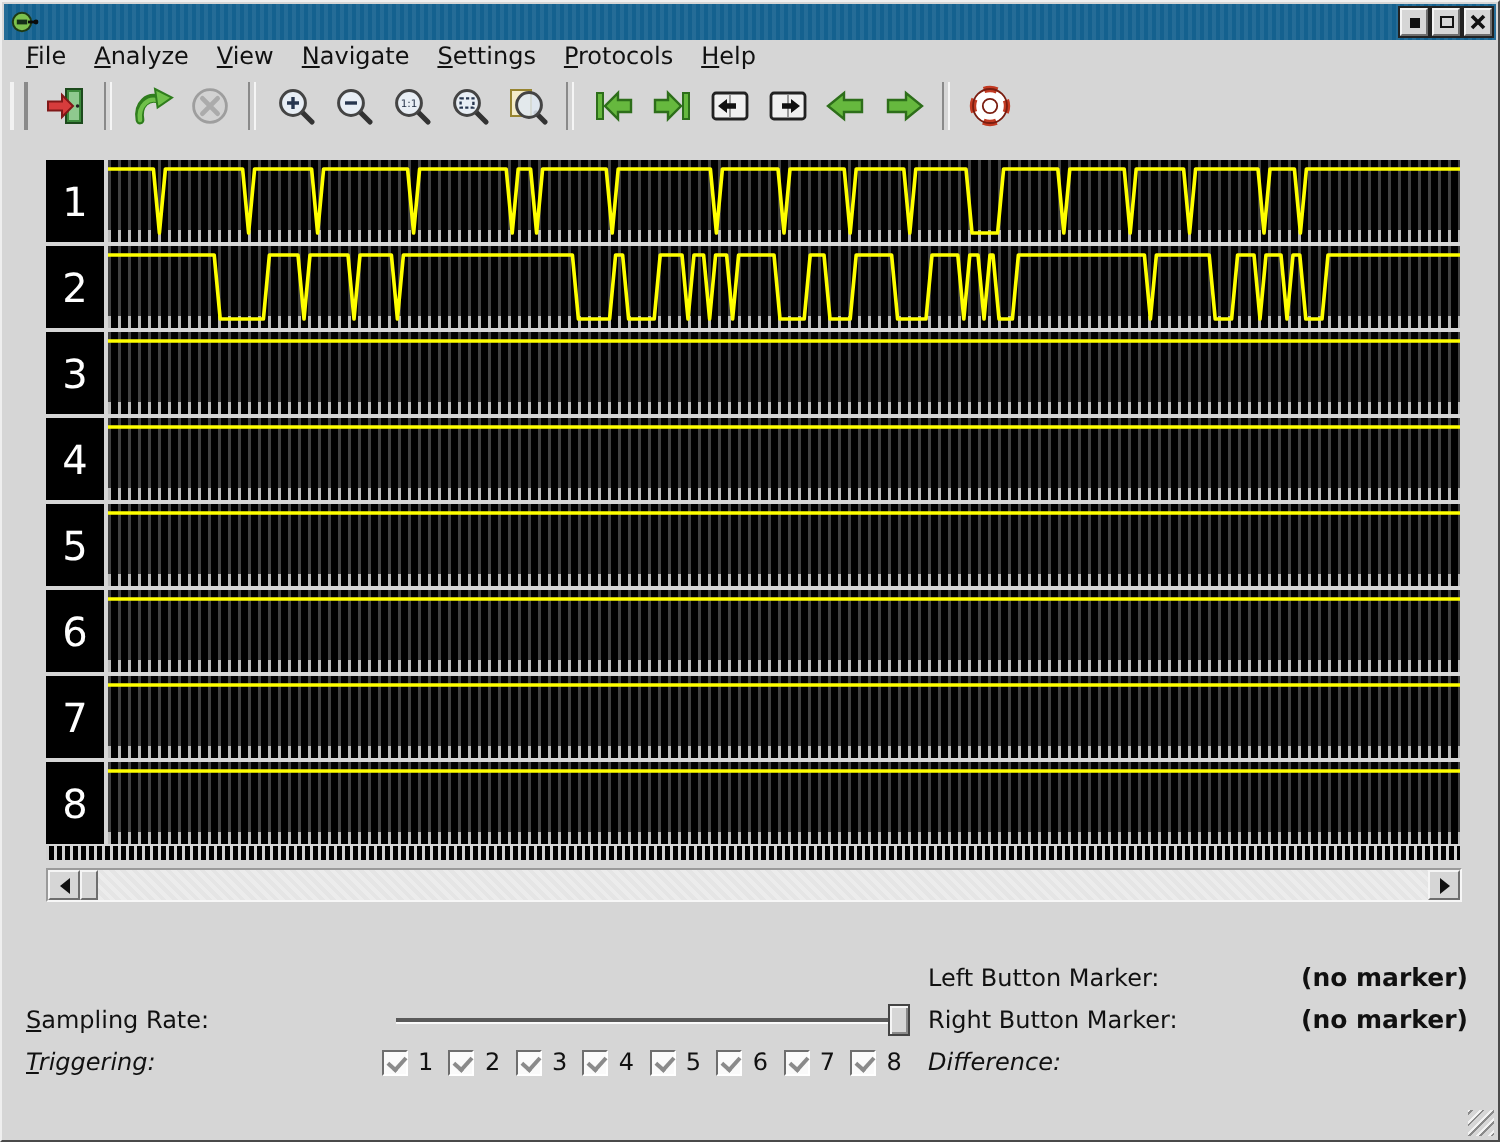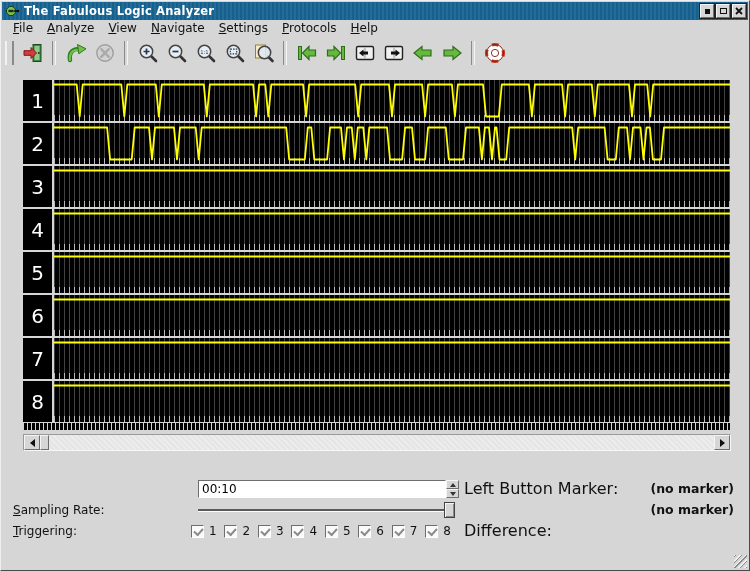--- a/index.html
+++ b/index.html
@@ -44,23 +44,23 @@
   .sb-btn{position:absolute;top:0;width:16px;height:15px;background:#d6d6d6;border:1px solid;
     border-color:#f5f5f5 #6e6e6e #6e6e6e #f5f5f5;box-sizing:border-box;display:flex;align-items:center;justify-content:center;}
   .sb-left{left:0;} .sb-right{right:0;}
   .tri-l{width:0;height:0;border:4px solid transparent;border-right:5px solid #111;margin-left:-4px;}
   .tri-r{width:0;height:0;border:4px solid transparent;border-left:5px solid #111;margin-right:-4px;}
   .sb-thumb{position:absolute;left:16px;top:0;width:9px;height:15px;background:#d6d6d6;border:1px solid;
     border-color:#f5f5f5 #6e6e6e #6e6e6e #f5f5f5;box-sizing:border-box;}
   
   .ctl-label{position:absolute;left:12px;font-size:12px;color:#111;line-height:18px;}
   .ctl-label u, .menu-item u{text-underline-offset:1px;}
-  .right-label{position:absolute;left:463px;font-size:16px;color:#111;line-height:18px;}
+  .right-label{position:absolute;left:463px;font-size:12px;color:#111;line-height:18px;}
   .right-value{position:absolute;right:15px;font-size:12.5px;font-weight:bold;color:#111;line-height:18px;}
-  .row1{top:479px;} .row2{top:500px;} .row3{top:521px;}
+  .row1{top:479px;} .row2{top:500px;} .row3{top:521px;font-style:italic;}
   .spinbox{position:absolute;left:197px;top:479px;width:261px;height:18px;display:flex;}
   .spin-input{flex:1;height:18px;box-sizing:border-box;border:1px solid;border-color:#6e6e6e #fff #fff #6e6e6e;
     background:#fff;font-family:"DejaVu Sans",sans-serif;font-size:12px;padding:0 0 0 3px;outline:none;}
   .spin-btns{width:13px;display:flex;flex-direction:column;}
   .spin-up,.spin-down{flex:1;background:#d6d6d6;border:1px solid;border-color:#f5f5f5 #6e6e6e #6e6e6e #f5f5f5;
     box-sizing:border-box;display:flex;align-items:center;justify-content:center;}
   .tri-up{width:0;height:0;border:3px solid transparent;border-bottom:4px solid #333;margin-top:-3px;}
   .tri-dn{width:0;height:0;border:3px solid transparent;border-top:4px solid #333;margin-bottom:-3px;}
   .slider{position:absolute;left:197px;top:500px;width:261px;height:18px;}
   .slider-track{position:absolute;left:0;top:8px;width:256px;height:2px;background:#5a5a5a;border-bottom:1px solid #fbfbfb;}
@@ -81,21 +81,20 @@
 
   <div class="titlebar">
     <span class="app-icon">
       <svg viewBox="0 0 15 14">
           <circle cx="6" cy="7" r="4.6" fill="#7cc24e" stroke="#1e3a14" stroke-width="1"></circle>
           <rect x="3.4" y="5.8" width="5.2" height="2.4" fill="#143018"></rect>
           <line x1="9" y1="7" x2="13.5" y2="7" stroke="#0a0a0a" stroke-width="1.4"></line>
           <circle cx="13" cy="7" r="1.2" fill="#0a0a0a"></circle>
         </svg>
     </span>
-    <span class="title-text">The Fabulous Logic Analyzer</span>
     <span class="win-buttons">
       <span class="win-btn">
           <span class="glyph-min"></span>
         </span>
       <span class="win-btn">
           <span class="glyph-max"></span>
         </span>
       <span class="win-btn">
           <svg width="10" height="10" viewBox="0 0 10 10">
             <path d="M2 2 L8 8 M8 2 L2 8" stroke="#111" stroke-width="1.8"></path>
@@ -292,39 +291,29 @@
   <div class="hscroll">
     <span class="sb-btn sb-left">
         <span class="tri-l"></span>
       </span>
     <span class="sb-thumb"></span>
     <span class="sb-btn sb-right">
         <span class="tri-r"></span>
       </span>
   </div>
 
-  <span class="spinbox">
-    <input class="spin-input" value="00:10" style="">
-    <span class="spin-btns">
-      <span class="spin-up">
-          <span class="tri-up"></span>
-        </span>
-      <span class="spin-down">
-          <span class="tri-dn"></span>
-        </span>
-    </span>
-  </span>
   <span class="right-label row1">Left Button Marker:</span>
   <span class="right-value row1">(no marker)</span>
 
   <span class="ctl-label row2"><u>S</u>ampling Rate:</span>
   <span class="slider">
     <span class="slider-track"></span>
     <span class="slider-handle"></span>
   </span>
+  <span class="right-label row2">Right Button Marker:</span>
   <span class="right-value row2">(no marker)</span>
 
   <span class="ctl-label row3"><u>T</u>riggering:</span>
   <span class="trigger-boxes">
       <span class="cb-item">
         <span class="cb">
           <span class="tick"></span>
         </span>
         <span class="cb-num">1</span>
       </span>

